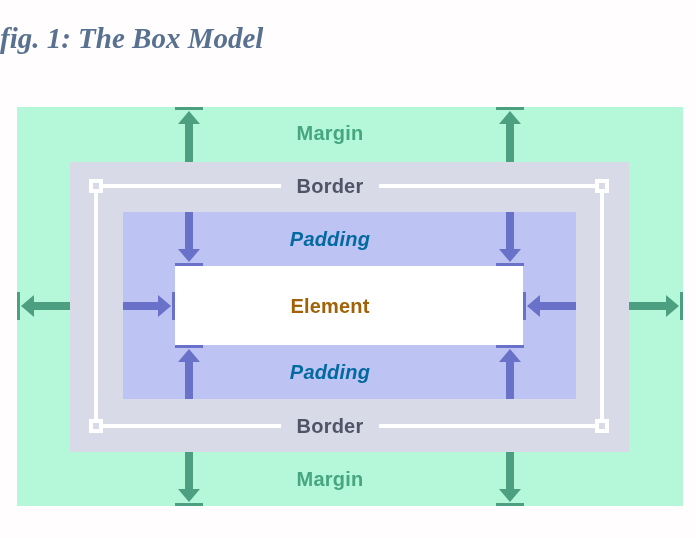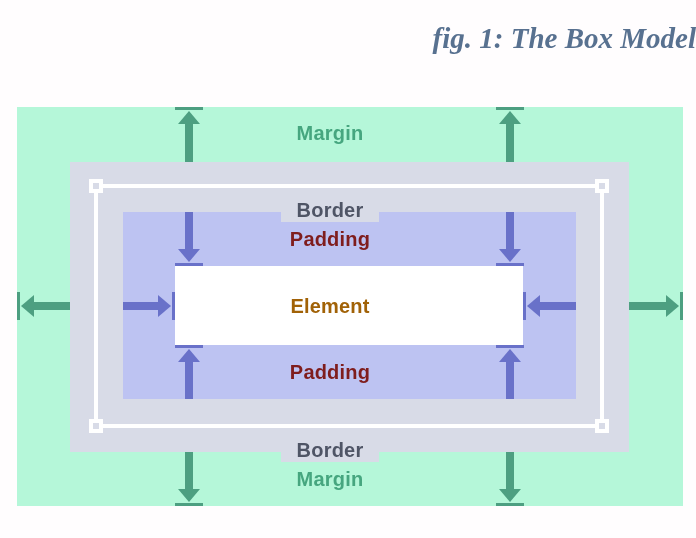--- a/index.html
+++ b/index.html
@@ -6,21 +6,21 @@
   html,body { width:696px; height:538px; }
   body {
     position:relative;
     background:#fffdfe;
     font-family:"Liberation Sans", sans-serif;
     overflow:hidden;
   }
 
   .fig-title {
     position:absolute; left:0; top:22px; width:696px;
-    text-align:right;
+    text-align:left;
     font-family:"Liberation Serif", serif;
     font-style:italic; font-weight:700;
     font-size:29px; line-height:32px;
     color:#587190;
   }
 
   .layer { position:absolute; }
   .margin-box  { left:17px;  top:107px; width:666px; height:399px; background:#b5f7d9; }
   .border-box  { left:70px;  top:162px; width:559px; height:290px; background:#d8dbe7; }
   .padding-box { left:123px; top:212px; width:453px; height:187px; background:#bdc3f2; }
@@ -59,22 +59,22 @@
   .green  { color:#4d9f81; }
   .purple { color:#6971c9; }
 
   
   .lbl {
     position:absolute; left:0; width:660px; text-align:center;
     font-weight:700; font-size:20px; line-height:24px;
     letter-spacing:0.2px; z-index:5;
   }
   .lbl-margin  { color:#46a67f; }
-  .lbl-border  { color:#4f5566;margin-top:24px; }
-  .lbl-padding { color:#7f1d1d; }
+  .lbl-border  { color:#4f5566; }
+  .lbl-padding { color:#0369a1;font-style:italic; }
   .lbl-element { color:#a16207; }
   .lbl-border .lbl-bg {
     display:inline-block; background:#d8dbe7; padding:0 16px;
   }
   .y-margin-top    { top:121px; }
   .y-border-top    { top:174px; }
   .y-padding-top   { top:227px; }
   .y-element       { top:294px; }
   .y-padding-bot   { top:360px; }
   .y-border-bot    { top:414px; }

